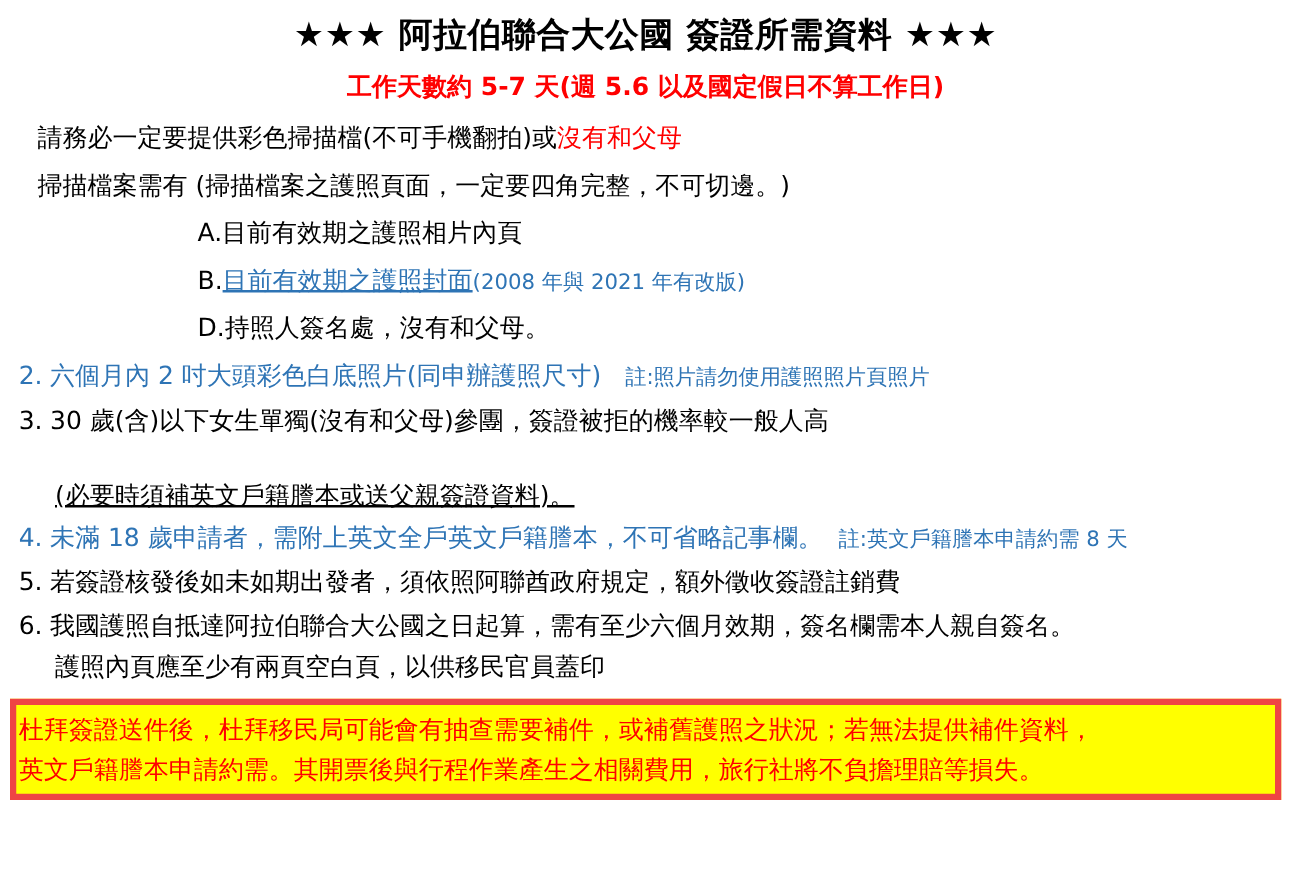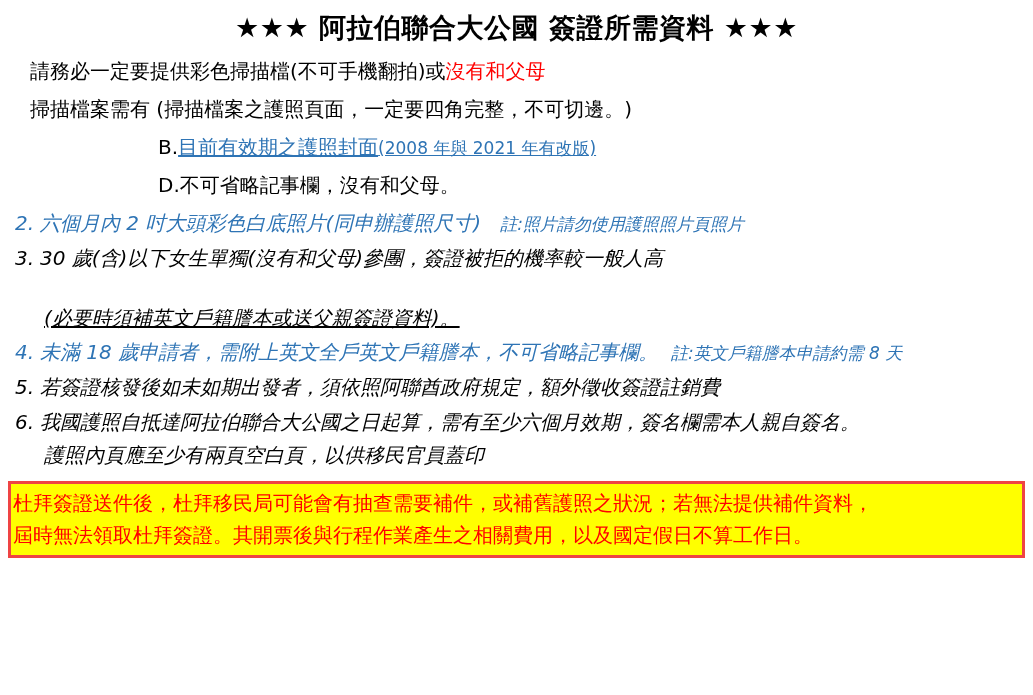--- a/index.html
+++ b/index.html
@@ -38,29 +38,28 @@
   }
   .line {
     font-size: 20px;
     line-height: 1.55;
     margin: 0 0 7px 0;
     white-space: nowrap;
   }
   .indent-1 { padding-left: 22px; }
   .indent-2 { padding-left: 150px; }
   .red { color: #ff0000; }
-  .blue { color: #2e74b5; text-decoration: underline; }
+  .blue { color: #2e74b5; }
   .u { text-decoration: underline; margin-top: 32px; }
   .bold { font-weight: normal; }
   .small { font-size: 17px; }
   .numlist {
     margin: 0;
     padding: 0;
     list-style: none;
-    font-style: italic;
   }
   .numlist li {
     font-size: 20px;
     line-height: 1.5;
     margin-bottom: 5px;
     white-space: nowrap;
   }
   .num {
     display: inline-block;
     width: 26px;
@@ -71,56 +70,60 @@
     padding-left: 36px;
     font-size: 20px;
     margin-bottom: 5px;
     white-space: nowrap;
   }
   .note {
     font-size: 17px;
   }
   .highlight-box {
     background: #ffff00;
-    border: 3px solid #ef4444;
+    border: 5px solid #ef4444;
     margin-top: 12px;
     padding: 3px 2px 4px 2px;
     box-sizing: border-box;
     width: 1017px;
   }
   .highlight-box .hl-line {
     color: #ff0000;
     font-size: 20px;
     line-height: 1.6;
     white-space: nowrap;
   }
   .blue-item { color: #2e74b5; }
 </style>
 </head>
 <body>
 
 <div class="page">
 
   <div class="title">★★★  阿拉伯聯合大公國  簽證所需資料  ★★★</div>
 
+  <div class="subtitle">工作天數約 5-7 天(週 5.6 以及國定假日不算工作日)</div>
 
   <div class="line indent-1">
     <span class="bold">請務必一定要提供彩色掃描檔</span><span>(不可手機翻拍)</span><span>或</span><span class="red bold">沒有和父母</span>
   </div>
 
   <div class="line indent-1">掃描檔案需有  (掃描檔案之護照頁面，一定要四角完整，不可切邊。)</div>
 
+  <div class="line indent-2">
+    <span>A.</span><span>目前有效期之護照相片內頁</span>
+  </div>
 
   <div class="line indent-2">
     <span>B.</span><span class="blue u">目前有效期之護照封面</span><span class="blue small">(2008 年與 2021 年有改版)</span>
   </div>
 
 
   <div class="line indent-2">
-    <span>D.</span><span>不可省略記事欄，</span><span class="bold">沒有和父母</span><span>。</span>
+    <span>D.</span><span>持照人簽名處，</span><span class="bold">沒有和父母</span><span>。</span>
   </div>
 
   <ul class="numlist">
 
     <li class="blue-item">
       <span class="num">2.</span><span>六個月內 2 吋大頭彩色白底照片(同申辦護照尺寸)</span>&nbsp;&nbsp;&nbsp;<span class="note">註:照片請勿使用護照照片頁照片</span>
     </li>
 
     <li>
       <span class="num">3.</span><span>30 歲(含)以下女生單獨(沒有和父母)參團，簽證被拒的機率較一般人高</span>
@@ -137,16 +140,16 @@
 
     <li>
       <span class="num">6.</span><span>我國護照自抵達阿拉伯聯合大公國之日起算，需有至少六個月效期，簽名欄需本人親自簽名。</span>
     </li>
     <div class="sub-line">護照內頁應至少有兩頁空白頁，以供移民官員蓋印</div>
 
   </ul>
 
   <div class="highlight-box">
     <div class="hl-line">杜拜簽證送件後，杜拜移民局可能會有抽查需要補件，或補舊護照之狀況；若無法提供補件資料，</div>
-    <div class="hl-line">屆時無法領取杜拜簽證。其開票後與行程作業產生之相關費用，以及國定假日不算工作日。</div>
+    <div class="hl-line">英文戶籍謄本申請約需。其開票後與行程作業產生之相關費用，旅行社將不負擔理賠等損失。</div>
   </div>
 
 </div>
 
 </body></html>

